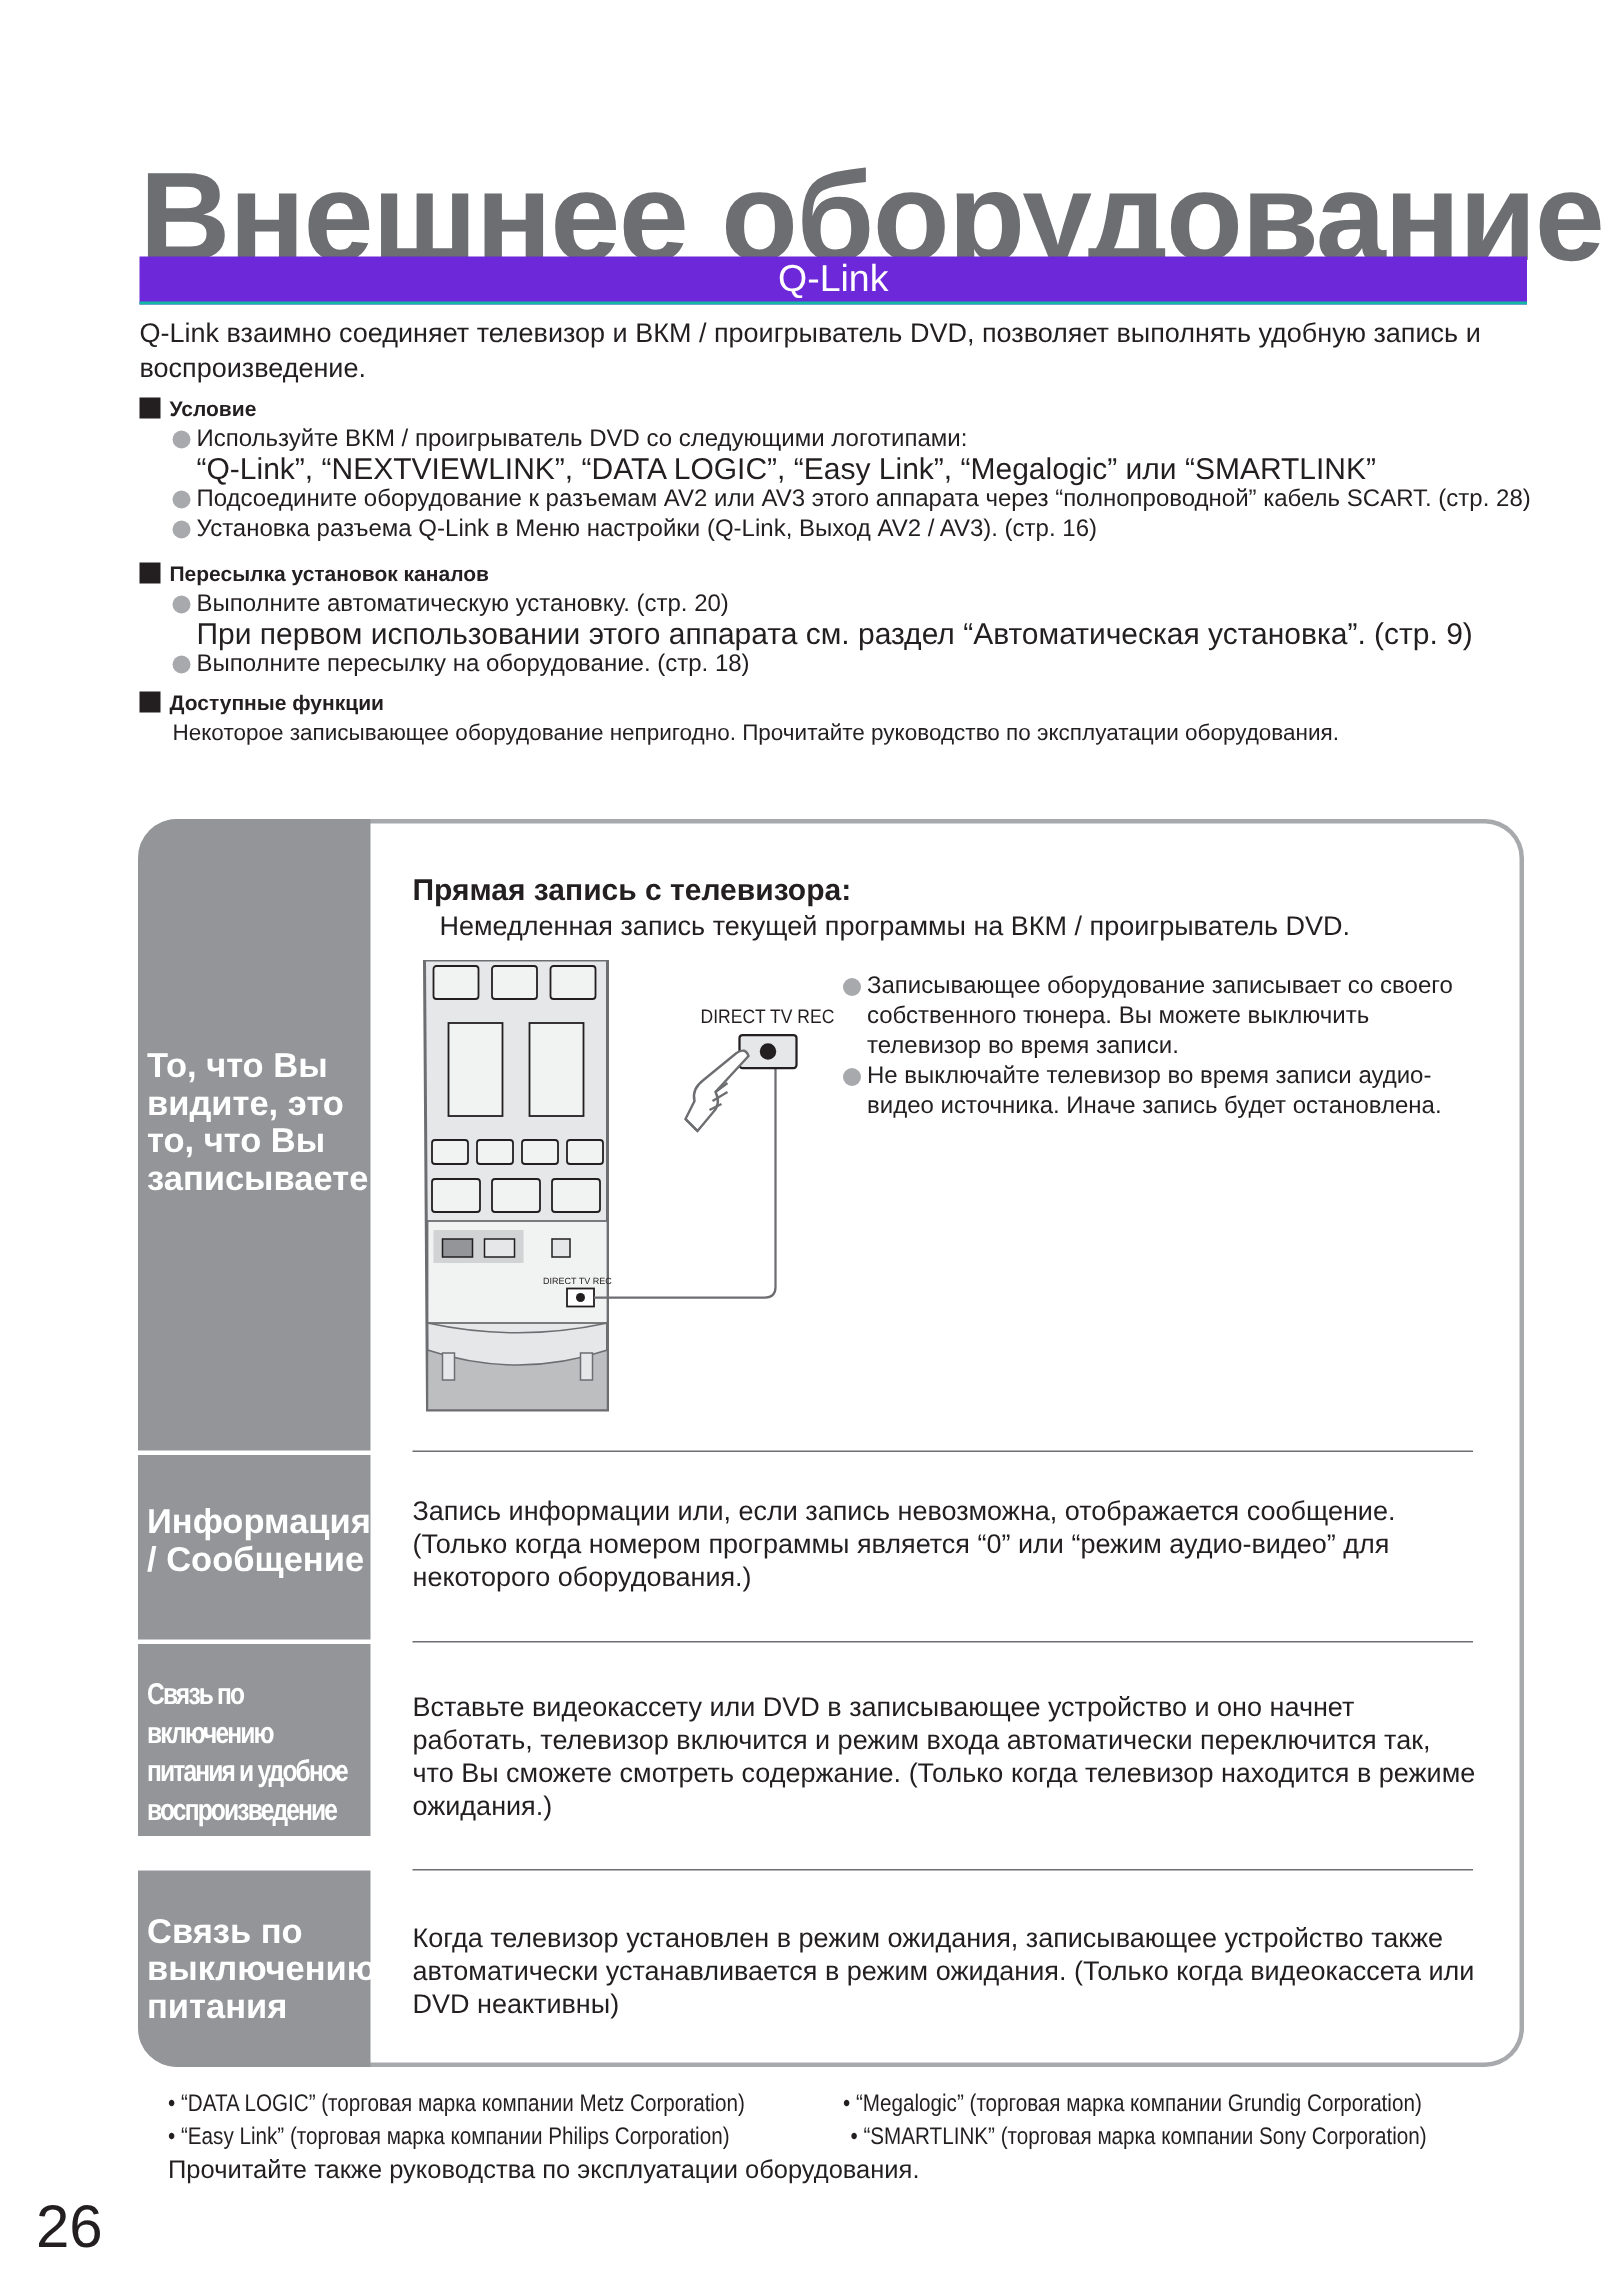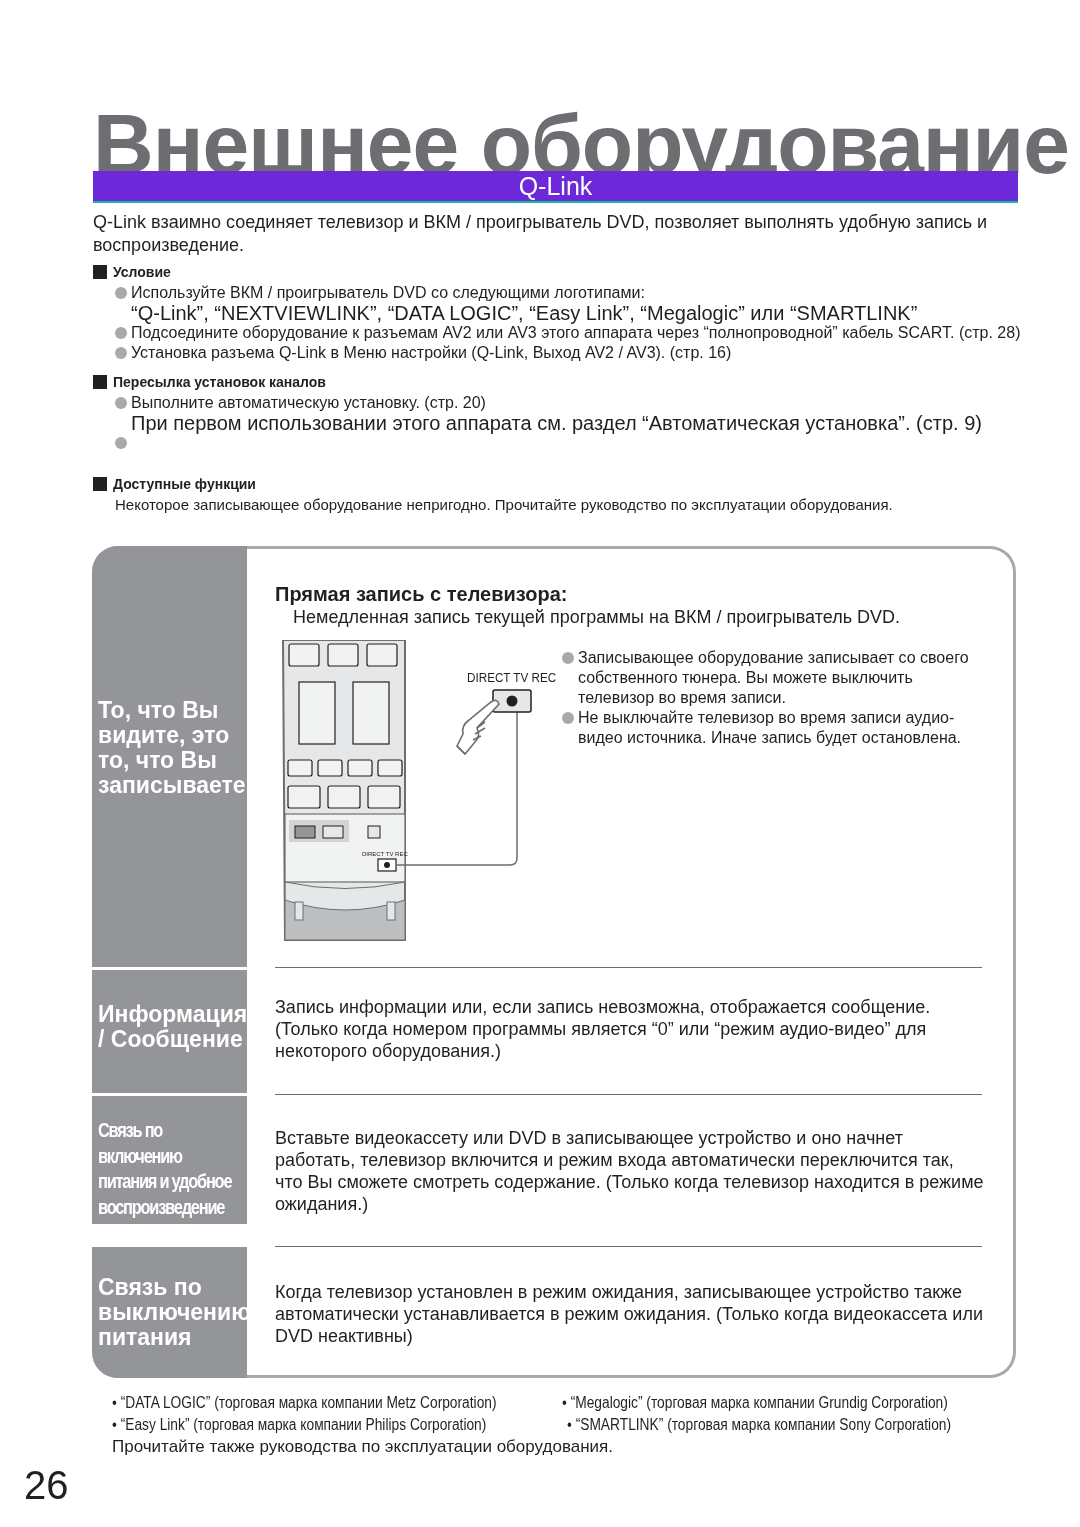--- a/index.html
+++ b/index.html
@@ -94,24 +94,25 @@
     <span>Пересылка установок каналов</span>
   </div>
   <div class="bul-block">
     <div class="bul">
         <span class="dot"></span>
         <span>Выполните автоматическую установку. (стр. 20)</span>
       </div>
     <div class="indent" style="padding-left:16px">При первом использовании этого аппарата см. раздел “Автоматическая установка”. (стр. 9)</div>
     <div class="bul">
         <span class="dot"></span>
-      </div>
-  </div>
-
-  <div class="sec-head" style="margin-top:24px;">
+        <span>Выполните пересылку на оборудование. (стр. 18)</span>
+      </div>
+  </div>
+
+  <div class="sec-head" style="margin-top:4px;">
     <span class="sq"></span>
     <span>Доступные функции</span>
   </div>
   <div style="padding-left:22px; font-size:15px; line-height:20px; white-space:nowrap;">Некоторое записывающее оборудование непригодно. Прочитайте руководство по эксплуатации оборудования.</div>
 </div>
 
 <div class="abs box"></div>
 
 <div class="abs side s1">
   <div class="side-label" style="position:absolute; top:152px; width:150px;">То, что Вы видите, это то, что Вы записываете</div>

